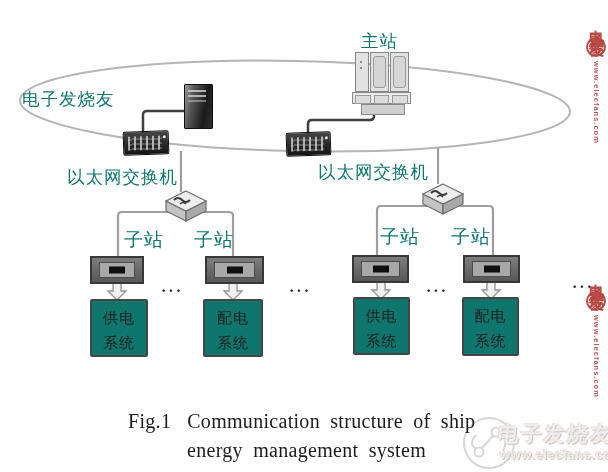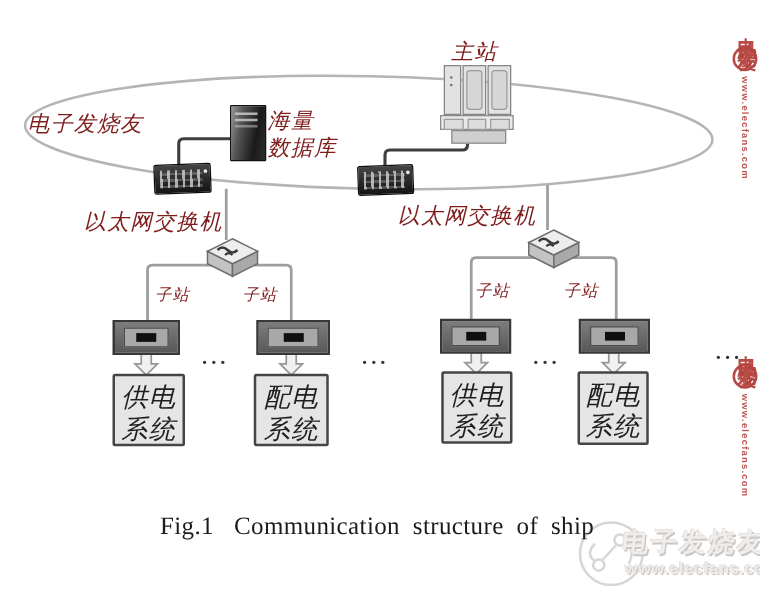--- a/index.html
+++ b/index.html
@@ -3,23 +3,23 @@
 <meta charset="utf-8">
 <style>
   html,body{margin:0;padding:0;background:#ffffff;}
   .stage{
     position:relative;width:608px;height:472px;background:#ffffff;overflow:hidden;
     font-family:"Liberation Serif","DejaVu Serif",serif;color:#262626;
   }
   svg.layer{position:absolute;left:0;top:0;width:608px;height:472px;}
 
   
-  .lbl{position:absolute;font-size:17.5px;letter-spacing:1px;color:#7f1d1d;white-space:nowrap;font-style:italic;}
+  .lbl{position:absolute;font-size:17.5px;letter-spacing:1px;color:#0f766e;white-space:nowrap;}
   .lbl-2line{line-height:22px;}
-  .substation{font-size:13px;}
+  .substation{font-size:19px;}
   .dots{position:absolute;font-size:16px;font-weight:bold;color:#2e2e2e;letter-spacing:2px;}
 
   
   .server{
     position:absolute;left:184px;top:84px;width:27px;height:43px;border-radius:1px;
     background:linear-gradient(100deg,#9a9a9a 0%,#565656 28%,#1a1a1a 70%,#2e2e2e 100%);
     border:1px solid #101010;
   }
   .server .slot{position:absolute;left:3px;width:18px;height:2px;background:#c9c9c9;opacity:.85;}
 
@@ -48,23 +48,23 @@
   .console .key{width:16px;height:7px;border:1px solid #9c9c9c;background:#dcdcdc;}
   .console .base{position:absolute;left:6px;top:52px;width:42px;height:9px;background:#cfcfcf;border:1px solid #8a8a8a;}
 
   
   .rtu{position:absolute;background:linear-gradient(180deg,#7d7d7d,#585858);border:2px solid #383838;box-sizing:border-box;}
   .rtu .inner{position:absolute;left:7px;right:7px;top:4px;bottom:4px;background:#a8a8a8;border:1px solid #4c4c4c;}
   .rtu .slot{position:absolute;left:50%;top:50%;width:16px;height:7px;background:#0f0f0f;transform:translate(-50%,-50%);}
 
   
   .sysbox{
-    position:absolute;background:#e5e5e5;border:2.5px solid #454545;border-radius:2px;
-    box-sizing:border-box;text-align:center;font-size:21px;line-height:25px;
-    padding-top:5px;color:#1f1f1f;letter-spacing:1px;font-style:italic;
+    position:absolute;background:#0f766e;border:2.5px solid #454545;border-radius:2px;
+    box-sizing:border-box;text-align:center;font-size:15px;line-height:25px;
+    padding-top:5px;color:#1f1f1f;letter-spacing:1px;
   }
 
   
   .cap{position:absolute;font-size:20px;color:#1c1c1c;white-space:nowrap;}
   .cap .gap{display:inline-block;width:16px;}
   .cap-zh{letter-spacing:1.5px;}
   .cap-en{word-spacing:5px;letter-spacing:.3px;}
 
   
   .emboss-brand{
@@ -206,39 +206,38 @@
     <div>供电</div>
     <div>系统</div>
   </div>
   <div class="sysbox" style="left:462px;top:297px;width:57px;height:59px;">
     <div>配电</div>
     <div>系统</div>
   </div>
 
   <div class="lbl" style="left:22px;top:87px;">电子发烧友</div>
   <div class="lbl" style="left:361px;top:29px;">主站</div>
-  <div class="lbl lbl-2line" style="left:214px;top:85px;">
-    <div>海量</div>
-    <div>数据库</div>
-  </div>
   <div class="lbl" style="left:67px;top:165px;">以太网交换机</div>
   <div class="lbl" style="left:318px;top:160px;">以太网交换机</div>
 
   <div class="lbl substation" style="left:124px;top:227px;">子站</div>
   <div class="lbl substation" style="left:194px;top:227px;">子站</div>
   <div class="lbl substation" style="left:380px;top:224px;">子站</div>
   <div class="lbl substation" style="left:451px;top:224px;">子站</div>
 
   <div class="dots" style="left:161px;top:282px;">···</div>
   <div class="dots" style="left:289px;top:282px;">···</div>
   <div class="dots" style="left:426px;top:282px;">···</div>
   <div class="dots" style="left:572px;top:278px;">···</div>
 
   <div class="cap cap-en" style="left:128px;top:410px;text-align:center;">
     <span>Fig.1</span><span class="gap"></span><span>Communication structure of ship</span>
+  </div>
+  <div class="cap cap-en" style="left:187px;top:439px;">
+    <span>energy management system</span>
   </div>
 
   <div class="emboss-brand">电子发烧友</div>
   <div class="emboss-site">www.elecfans.com</div>
 
   <div class="vwm" style="top:18px;">
     <span class="brand">电子发烧友</span>
     <span class="ring">
         <i></i>
         <b></b>

